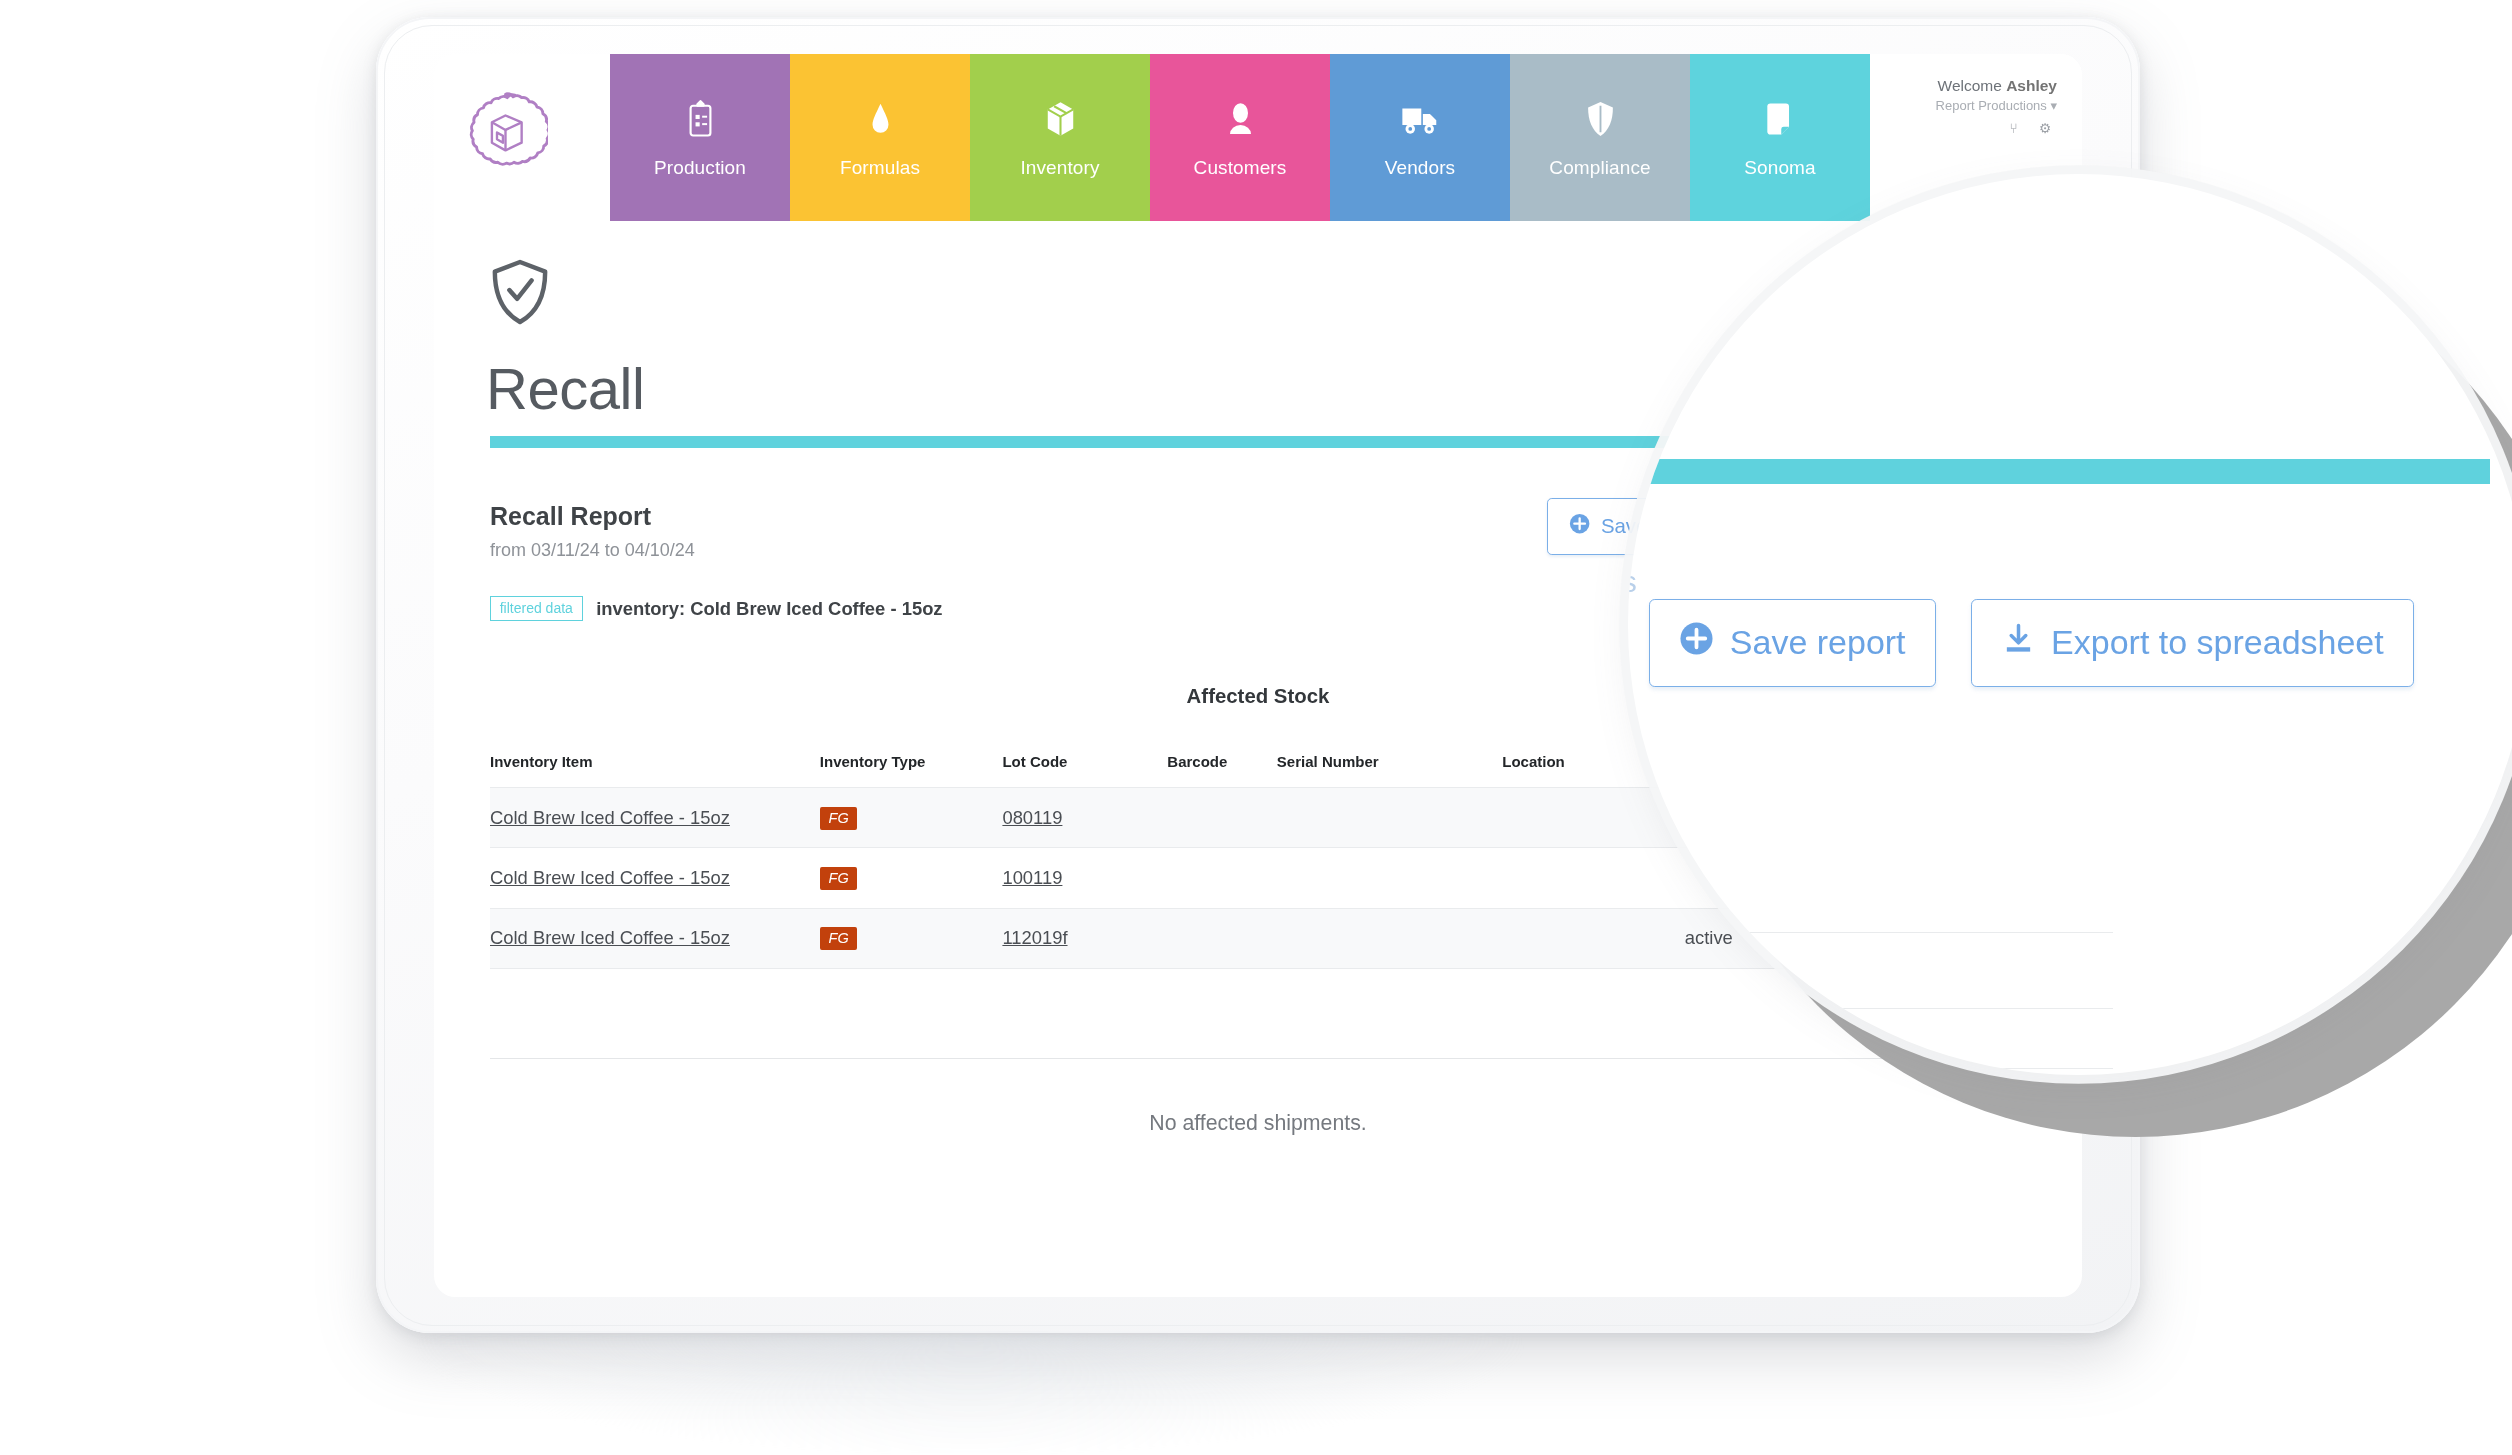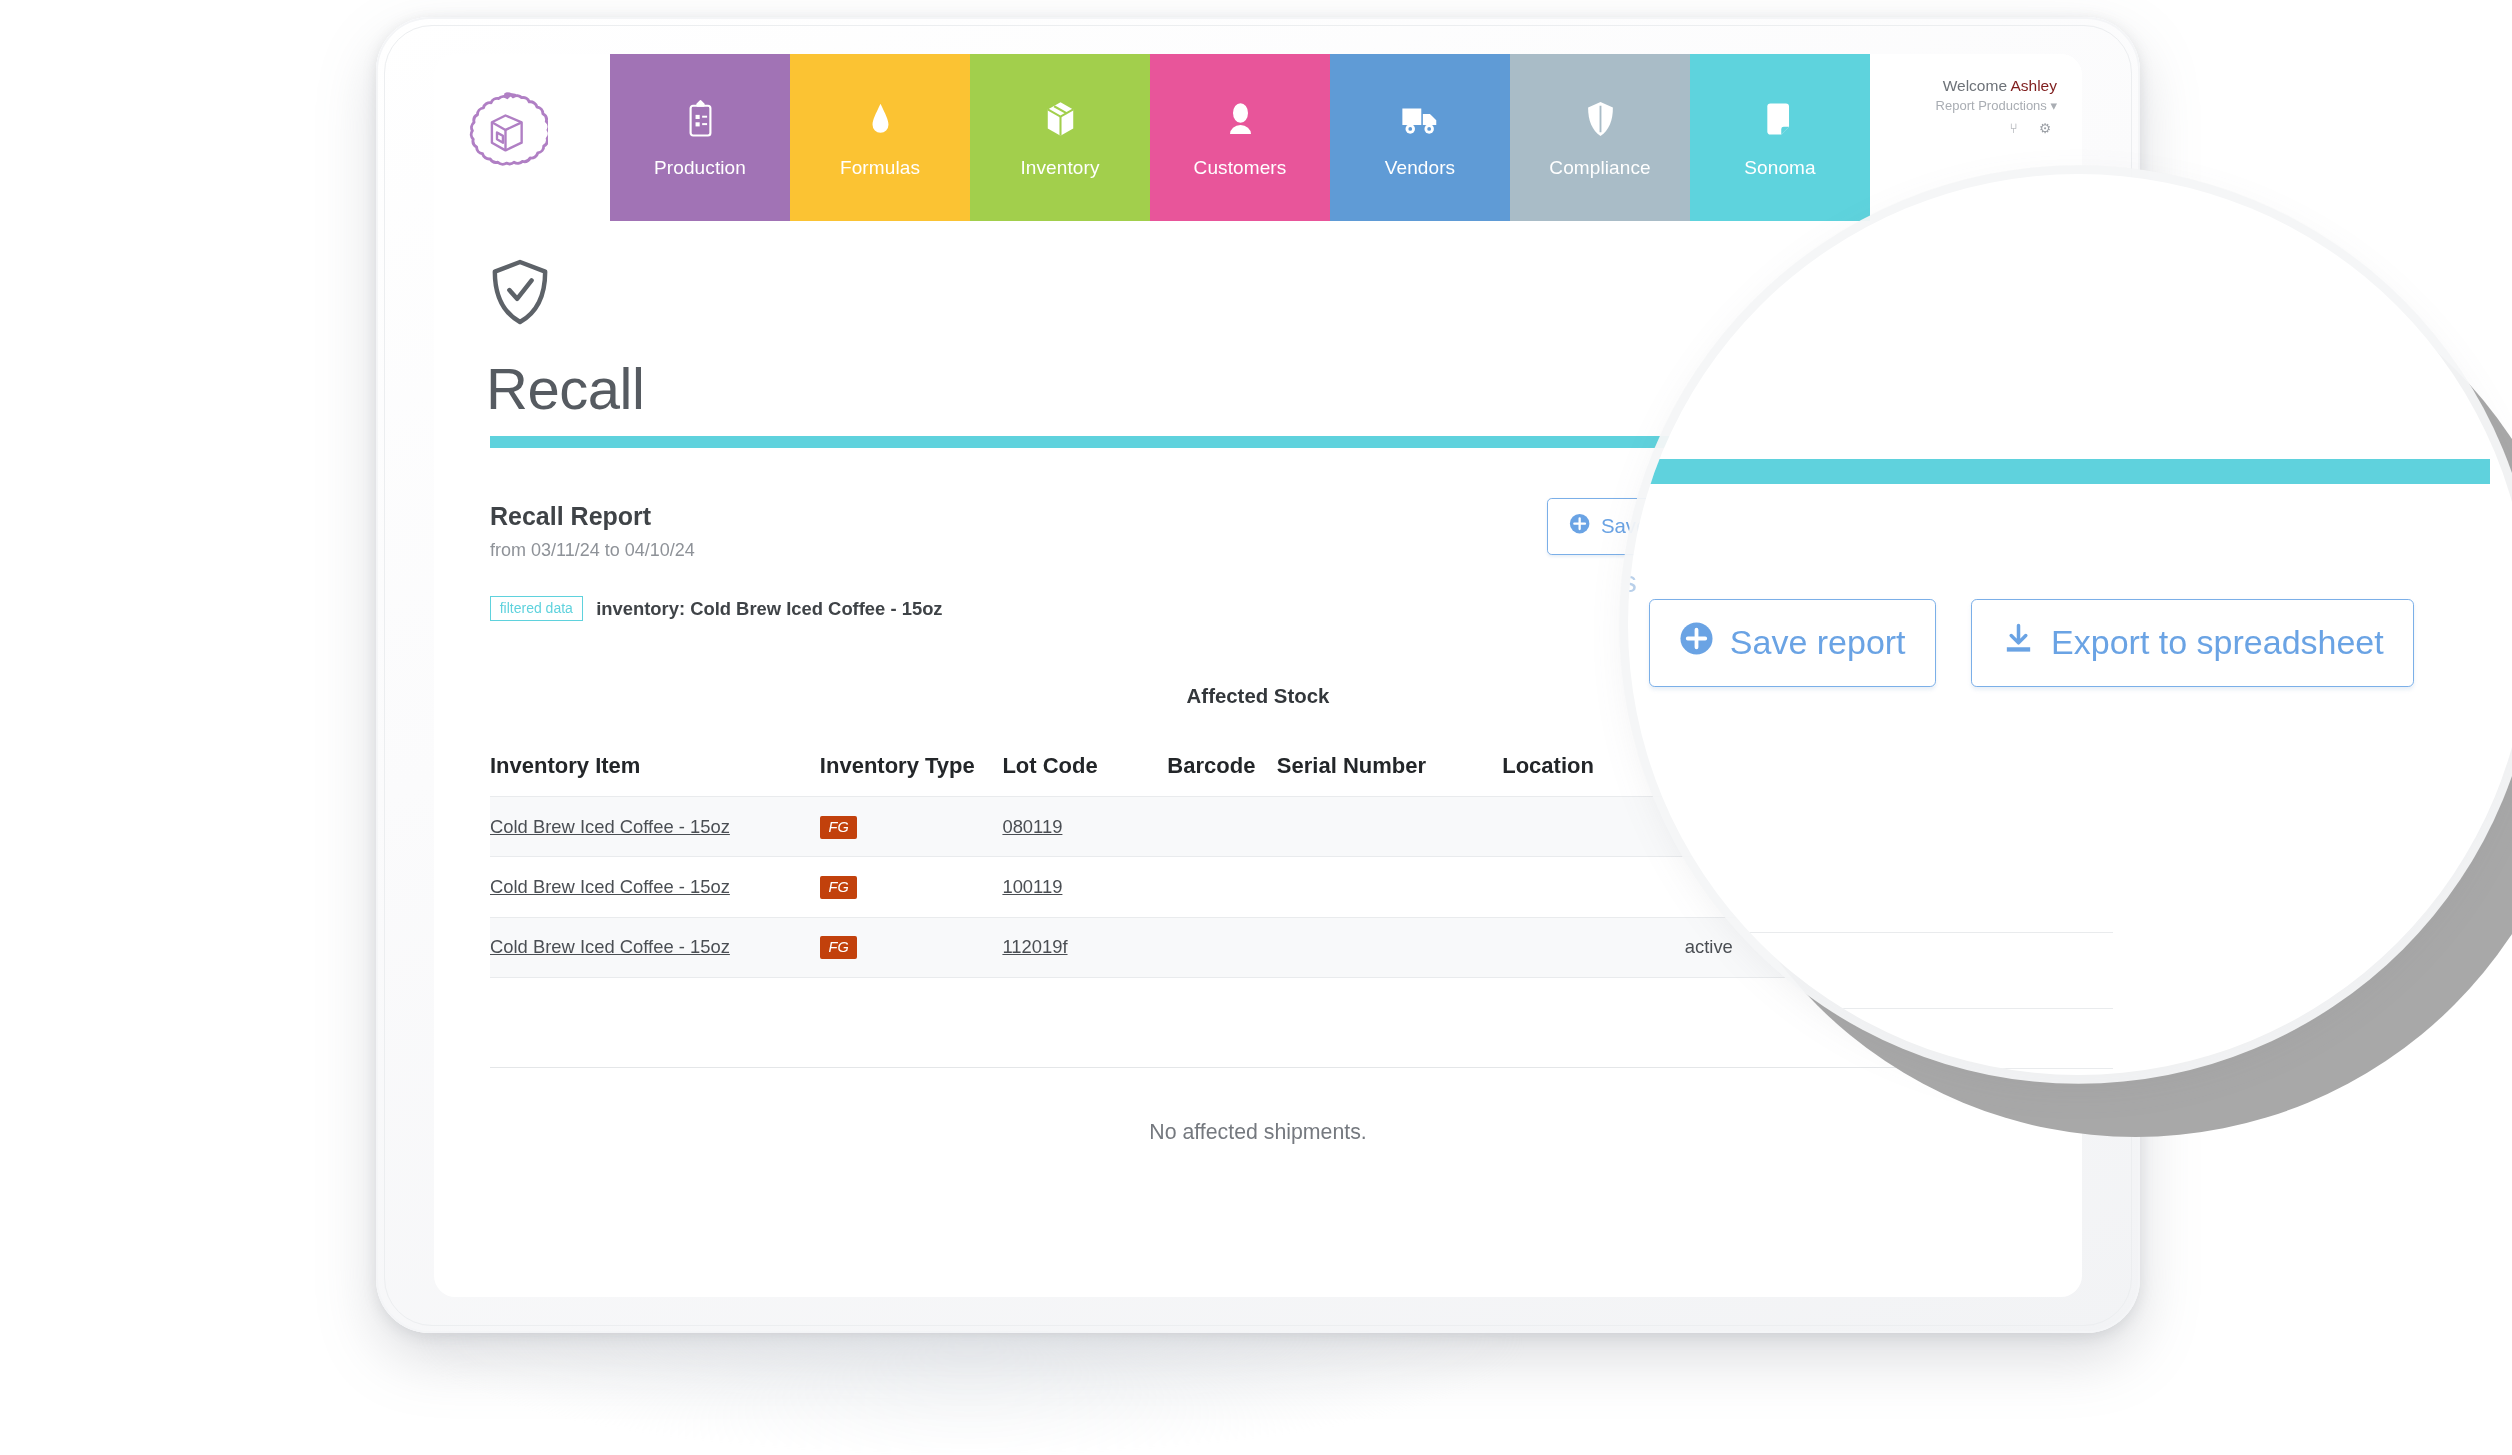--- a/index.html
+++ b/index.html
@@ -98,21 +98,21 @@
     font-size: 19px;
     letter-spacing: 0.1px;
   }
   #welcome-block {
     position: absolute;
     right: 25px; top: 21.3px;
     text-align: right;
     line-height: 1.25;
   }
   #welcome-line { font-size: 15.5px; color: #6d7278; white-space: nowrap; }
-  #welcome-name { font-weight: normal; color: #7f1d1d; }
+  #welcome-name { font-weight: bold; color: #737373; }
   #company-line {
     font-size: 13px; color: #a9adb3; white-space: nowrap; margin-top: 2.9px;
   }
   #header-icons {
     margin-top: 7.8px;
     display: flex; justify-content: flex-end; gap: 21.3px;
     padding-right: 5.8px;
   }
   .header-icon { color: #9ca0a6; font-size: 13.6px; cursor: pointer; line-height: 1; }
 
@@ -162,21 +162,21 @@
   }
 
   #stock-table {
     width: calc(100% - 112px);
     margin: 45px 56px 0 56px;
     border-collapse: collapse;
     table-layout: fixed;
   }
   #stock-table th {
     text-align: left;
-    font-size: 22px;
+    font-size: 15px;
     font-weight: bold;
     color: #232629;
     padding: 0 0 17.4px 0;
   }
   #stock-table td {
     font-size: 18.4px;
     color: #4a4e53;
     padding: 17.4px 0 17.4px 0;
     border-top: 1px solid #e9ebed;
     border-bottom: 1px solid #e9ebed;

